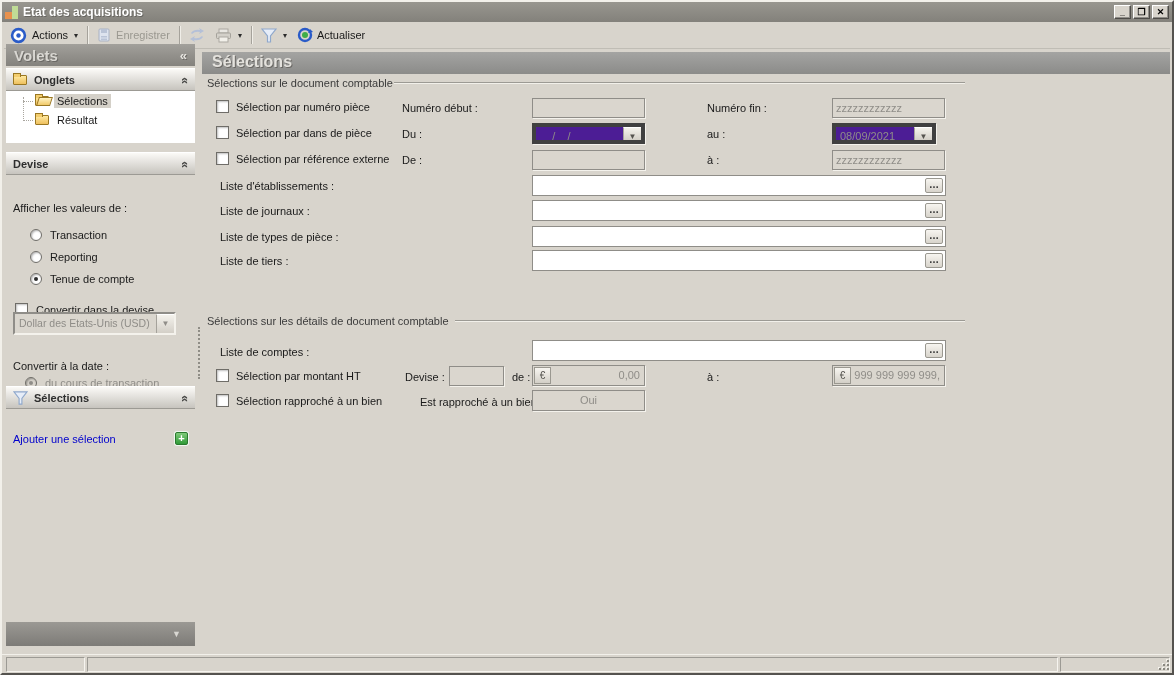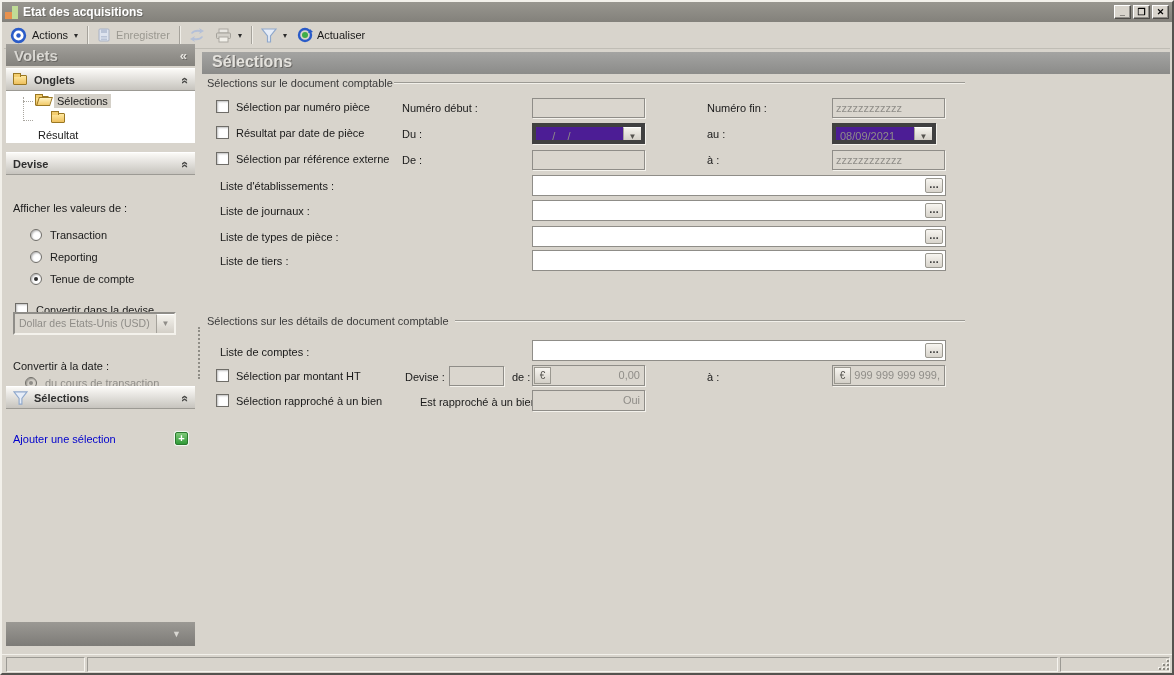--- a/index.html
+++ b/index.html
@@ -97,21 +97,21 @@
                  padding-top:4px; }
   .wfld { position:absolute; height:21px; background:#fff; border:1px solid #8f8d88; }
   .ellbtn { position:absolute; right:2px; top:2px; width:18px; height:15px;
             background:linear-gradient(#f7f5f0,#d8d4cc); border:1px solid #9a9890; border-radius:2px;
             font-size:10px; font-weight:bold; line-height:12px; text-align:center; color:#2e2e2e; }
   .cur { position:absolute; height:21px; border:1px solid #8f8d88; background:#dad6ce;
          display:flex; box-shadow:1px 1px 0 #f4f2ec; }
   .cur .ebtn { width:17px; background:linear-gradient(#f7f5f0,#d3cfc7); border:1px solid #9a9890;
                margin:1px; font-size:10px; text-align:center; line-height:16px; color:#55534f; }
   .cur .cval { flex:1; text-align:right; padding:3px 4px 0 0; color:#8f8d88; white-space:nowrap; }
-  .cur .cval.left { text-align:right; padding-left:4px; }
+  .cur .cval.left { text-align:center; padding-left:4px; }
   .vhandle { position:absolute; left:196px; top:325px; width:2px; height:52px;
              border-left:2px dotted #8f8d86; }
 
   
   .statusbar { position:absolute; left:0; right:0; bottom:0; height:19px; background:#d8d4cc;
                border-top:1px solid #f2f0ea; }
   .spanel { position:absolute; top:2px; height:15px; border:1px solid;
             border-color:#9c9a94 #f6f4ef #f6f4ef #9c9a94; }
   .grip { position:absolute; right:3px; bottom:3px; width:10px; height:10px; }
   .grip i { position:absolute; width:2px; height:2px; background:#8a8880;
@@ -214,21 +214,21 @@
       <span class="chev2">«</span>
     </div>
     <div class="tree">
       <span class="dotv" style="top:6px; height:24px;"></span>
       <span class="doth" style="top:10px; left:17px; width:10px;"></span>
       <span class="doth" style="top:29px; left:17px; width:10px;"></span>
       <div class="treerow" style="top:3px; left:29px;">
         <span class="folder open"></span>
         <span class="lbl sel">Sélections</span>
       </div>
-      <div class="treerow" style="top:22px; left:29px;flex-direction:column;">
+      <div class="treerow" style="top:22px; left:29px;">
         <span class="folder"></span>
         <span class="lbl">Résultat</span>
       </div>
     </div>
     <div class="handle abs" style="top:101px; left:64px; width:60px;"></div>
 
     <div class="sechead" style="top:108px;">
       <span>Devise</span>
       <span class="chev2">«</span>
     </div>
@@ -295,21 +295,21 @@
       <span class="cb"></span>
       <span>Sélection par numéro pièce</span>
     </div>
     <div class="flabel" style="top:50px; left:200px;">Numéro début :</div>
     <input class="tb dis" style="top: 46px; left: 330px; width: 113px;" readonly="" value="">
     <div class="flabel" style="top:50px; left:505px;">Numéro fin :</div>
     <input class="tb dis" style="top: 46px; left: 630px; width: 113px;" readonly="" value="zzzzzzzzzzzz">
 
     <div class="cbrow" style="top:74px; left:14px;">
       <span class="cb"></span>
-      <span>Résultat par date de pièce</span>
+      <span>Sélection par dans de pièce</span>
     </div>
     <div class="flabel" style="top:76px; left:200px;">Du :</div>
     <div class="combo" style="top:71px; left:330px; width:113px;">
       <span class="val">__/__/____</span>
       <span class="cbtn">▼</span>
     </div>
     <div class="flabel" style="top:76px; left:505px;">au :</div>
     <div class="combo" style="top:71px; left:630px; width:104px;">
       <span class="val">08/09/2021</span>
       <span class="cbtn">▼</span>

